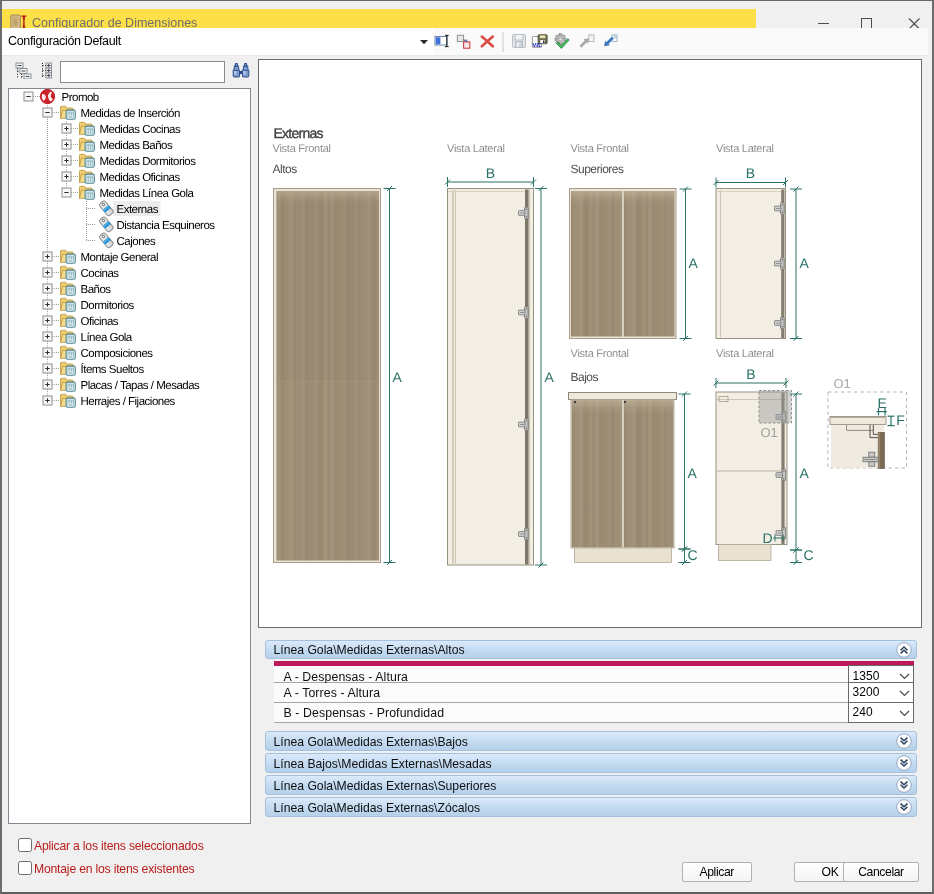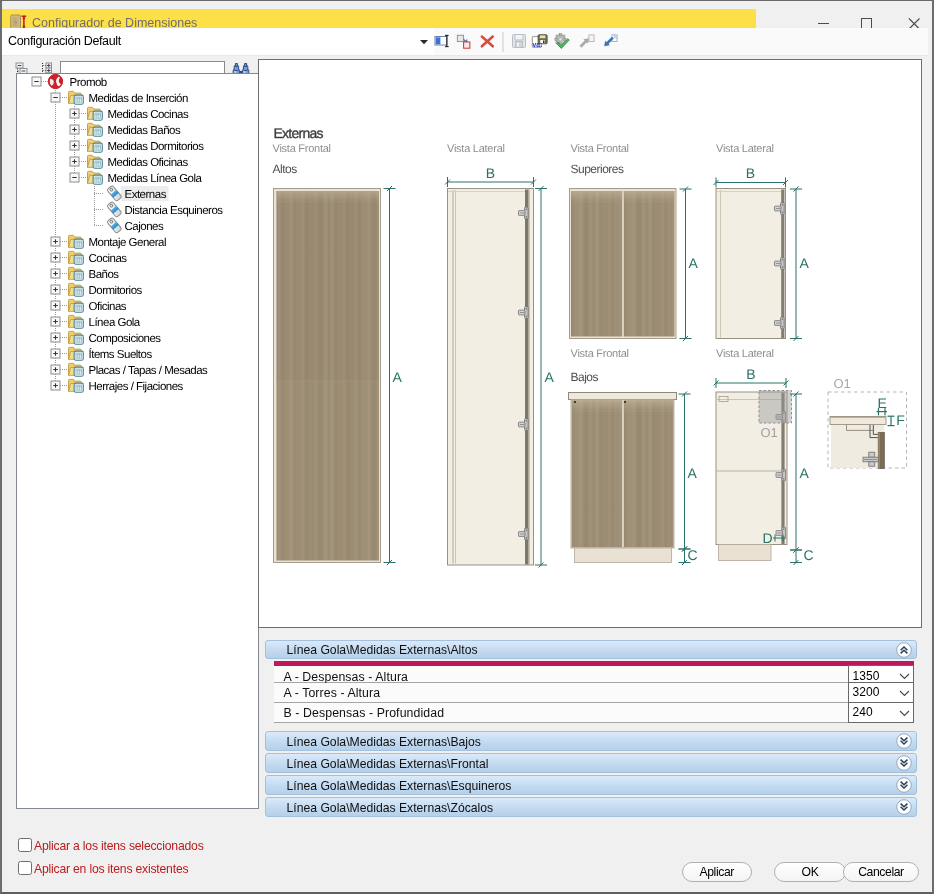--- a/index.html
+++ b/index.html
@@ -6,33 +6,33 @@
 .abs{position:absolute;}
 #win{position:absolute;left:0;top:0;width:934px;height:894px;background:#f0f0f0;
  border-top:1px solid #696969;border-left:2px solid #6d6d6d;border-right:2px solid #6d6d6d;border-bottom:2px solid #5f5f5f;box-sizing:border-box;}
 #titlebar{position:absolute;left:2px;top:1px;width:754px;height:27px;background:#fde047;margin-top:8px;}
 #title{position:absolute;left:30px;top:7px;font-size:12.5px;color:#6e6e6e;}
 .wctl{position:absolute;top:0;width:45px;height:28px;}
 #toolbar{position:absolute;left:2px;top:28px;width:926px;height:27px;background:#fafafa;border-bottom:1px solid #e8e8e8;}
 #combotext{position:absolute;left:6px;top:6px;font-size:12.5px;letter-spacing:-0.35px;color:#000;}
 .ico{position:absolute;top:5px;width:17px;height:17px;}
 #searchbox{position:absolute;left:60px;top:61px;width:163px;height:20px;background:#fff;border:1px solid #8a8a8a;}
-#treewrap{position:absolute;left:8px;top:73px;margin-left:8px;}
+#treewrap{position:absolute;left:8px;top:88px;}
 #diagwrap{position:absolute;left:258px;top:59px;}
 .acchead{position:absolute;left:264.5px;width:652px;height:19.5px;border-radius:3px;
  background:linear-gradient(#dceafa,#c3daf0 55%,#b5d0ea);border:1px solid #a3c0dc;box-sizing:border-box;}
-.acchead span{position:absolute;left:8px;top:2.5px;font-size:12.2px;color:#101010;margin-left:13px;}
+.acchead span{position:absolute;left:8px;top:2.5px;font-size:12.2px;color:#101010;}
 .accbtn{position:absolute;right:4px;top:1px;width:16px;height:16px;}
 .grow{position:absolute;left:273.5px;width:640px;height:20.5px;border-bottom:1px solid #a6a6a6;background:#fbfbfb;box-sizing:border-box;}
 .grow span{position:absolute;left:10px;top:3.5px;font-size:12.3px;letter-spacing:0.1px;color:#101010;}
 .combo{position:absolute;right:0px;top:-1px;width:66px;height:21px;border:1px solid #686868;background:#fff;box-sizing:border-box;}
 .combo span{position:absolute;left:4px;top:2.5px;font-size:12px;color:#000;}
 .cbx{position:absolute;left:18px;width:13.5px;height:13.5px;background:#fff;border:1px solid #6e6e6e;border-radius:2.5px;box-sizing:border-box;}
 .cbl{position:absolute;left:34px;font-size:12.2px;letter-spacing:-0.2px;color:#b91c1c;}
-.btn{position:absolute;top:862px;height:20px;background:linear-gradient(#fefefe,#f4f4f4);border:1px solid #b0b0b0;border-radius:10px;box-sizing:border-box;text-align:center;font-size:12.2px;letter-spacing:-0.4px;color:#000;line-height:18px;}
+.btn{position:absolute;top:862px;height:20px;background:linear-gradient(#fefefe,#f4f4f4);border:1px solid #b0b0b0;border-radius:2px;box-sizing:border-box;text-align:center;font-size:12.2px;letter-spacing:-0.4px;color:#000;line-height:18px;}
 </style></head><body>
 <div id="win"></div>
 <div id="titlebar">
  <svg class="abs" style="left:8px;top:5px" width="17" height="17" viewBox="0 0 17 17">
   <rect x="0.8" y="1" width="9.6" height="13.6" rx="1" fill="#d9c08e" stroke="#a08a58" stroke-width="1"></rect>
   <rect x="2" y="2.2" width="7.2" height="11.2" fill="#cdb47e"></rect>
   <path d="M3.2,3.2 L6.8,4.4 L6.8,12.8 L3.2,11.6 Z" fill="#c3a970"></path>
   <circle cx="6" cy="8.4" r="0.7" fill="#8a744a"></circle>
   <g stroke="#b01116" stroke-width="1.4">
    <line x1="11.6" y1="2.2" x2="16.2" y2="2.2"></line>
@@ -592,38 +592,38 @@
     </div>
   </div>
 <div class="acchead" style="top:731px">
     <span>Línea Gola\Medidas Externas\Bajos</span>
     <svg class="accbtn" viewBox="0 0 16 16">
       <circle cx="8" cy="8" r="7.3" fill="#fdfdfd" stroke="#93a8c2" stroke-width="1"></circle>
       <path d="M4.6,4.6 L8,7.8 L11.4,4.6 M4.6,7.8 L8,11 L11.4,7.8" fill="none" stroke="#25415e" stroke-width="1.5"></path>
     </svg>
   </div>
 <div class="acchead" style="top:753px">
-    <span>Línea Gola\Medidas Externas\Frontal</span>
+    <span>Línea Bajos\Medidas Externas\Mesadas</span>
     <svg class="accbtn" viewBox="0 0 16 16">
       <circle cx="8" cy="8" r="7.3" fill="#fdfdfd" stroke="#93a8c2" stroke-width="1"></circle>
       <path d="M4.6,4.6 L8,7.8 L11.4,4.6 M4.6,7.8 L8,11 L11.4,7.8" fill="none" stroke="#25415e" stroke-width="1.5"></path>
     </svg>
   </div>
 <div class="acchead" style="top:775px">
-    <span>Línea Gola\Medidas Externas\Esquineros</span>
+    <span>Línea Gola\Medidas Externas\Superiores</span>
     <svg class="accbtn" viewBox="0 0 16 16">
       <circle cx="8" cy="8" r="7.3" fill="#fdfdfd" stroke="#93a8c2" stroke-width="1"></circle>
       <path d="M4.6,4.6 L8,7.8 L11.4,4.6 M4.6,7.8 L8,11 L11.4,7.8" fill="none" stroke="#25415e" stroke-width="1.5"></path>
     </svg>
   </div>
 <div class="acchead" style="top:797px">
     <span>Línea Gola\Medidas Externas\Zócalos</span>
     <svg class="accbtn" viewBox="0 0 16 16">
       <circle cx="8" cy="8" r="7.3" fill="#fdfdfd" stroke="#93a8c2" stroke-width="1"></circle>
       <path d="M4.6,4.6 L8,7.8 L11.4,4.6 M4.6,7.8 L8,11 L11.4,7.8" fill="none" stroke="#25415e" stroke-width="1.5"></path>
     </svg>
   </div>
 <div class="cbx" style="top:838px"></div>
 <div class="cbl" style="top:839px">Aplicar a los itens seleccionados</div>
 <div class="cbx" style="top:861px"></div>
-<div class="cbl" style="top:862px">Aplicar en los itens existentes</div>
+<div class="cbl" style="top:862px">Montaje en los itens existentes</div>
 <div class="btn" style="left:681.5px;width:70.5px;">Aplicar</div>
-<div class="btn" style="left:774px;width:72px;">OK</div>
+<div class="btn" style="left:794px;width:72px;">OK</div>
 <div class="btn" style="left:843px;width:76px;">Cancelar</div>
 </body></html>

